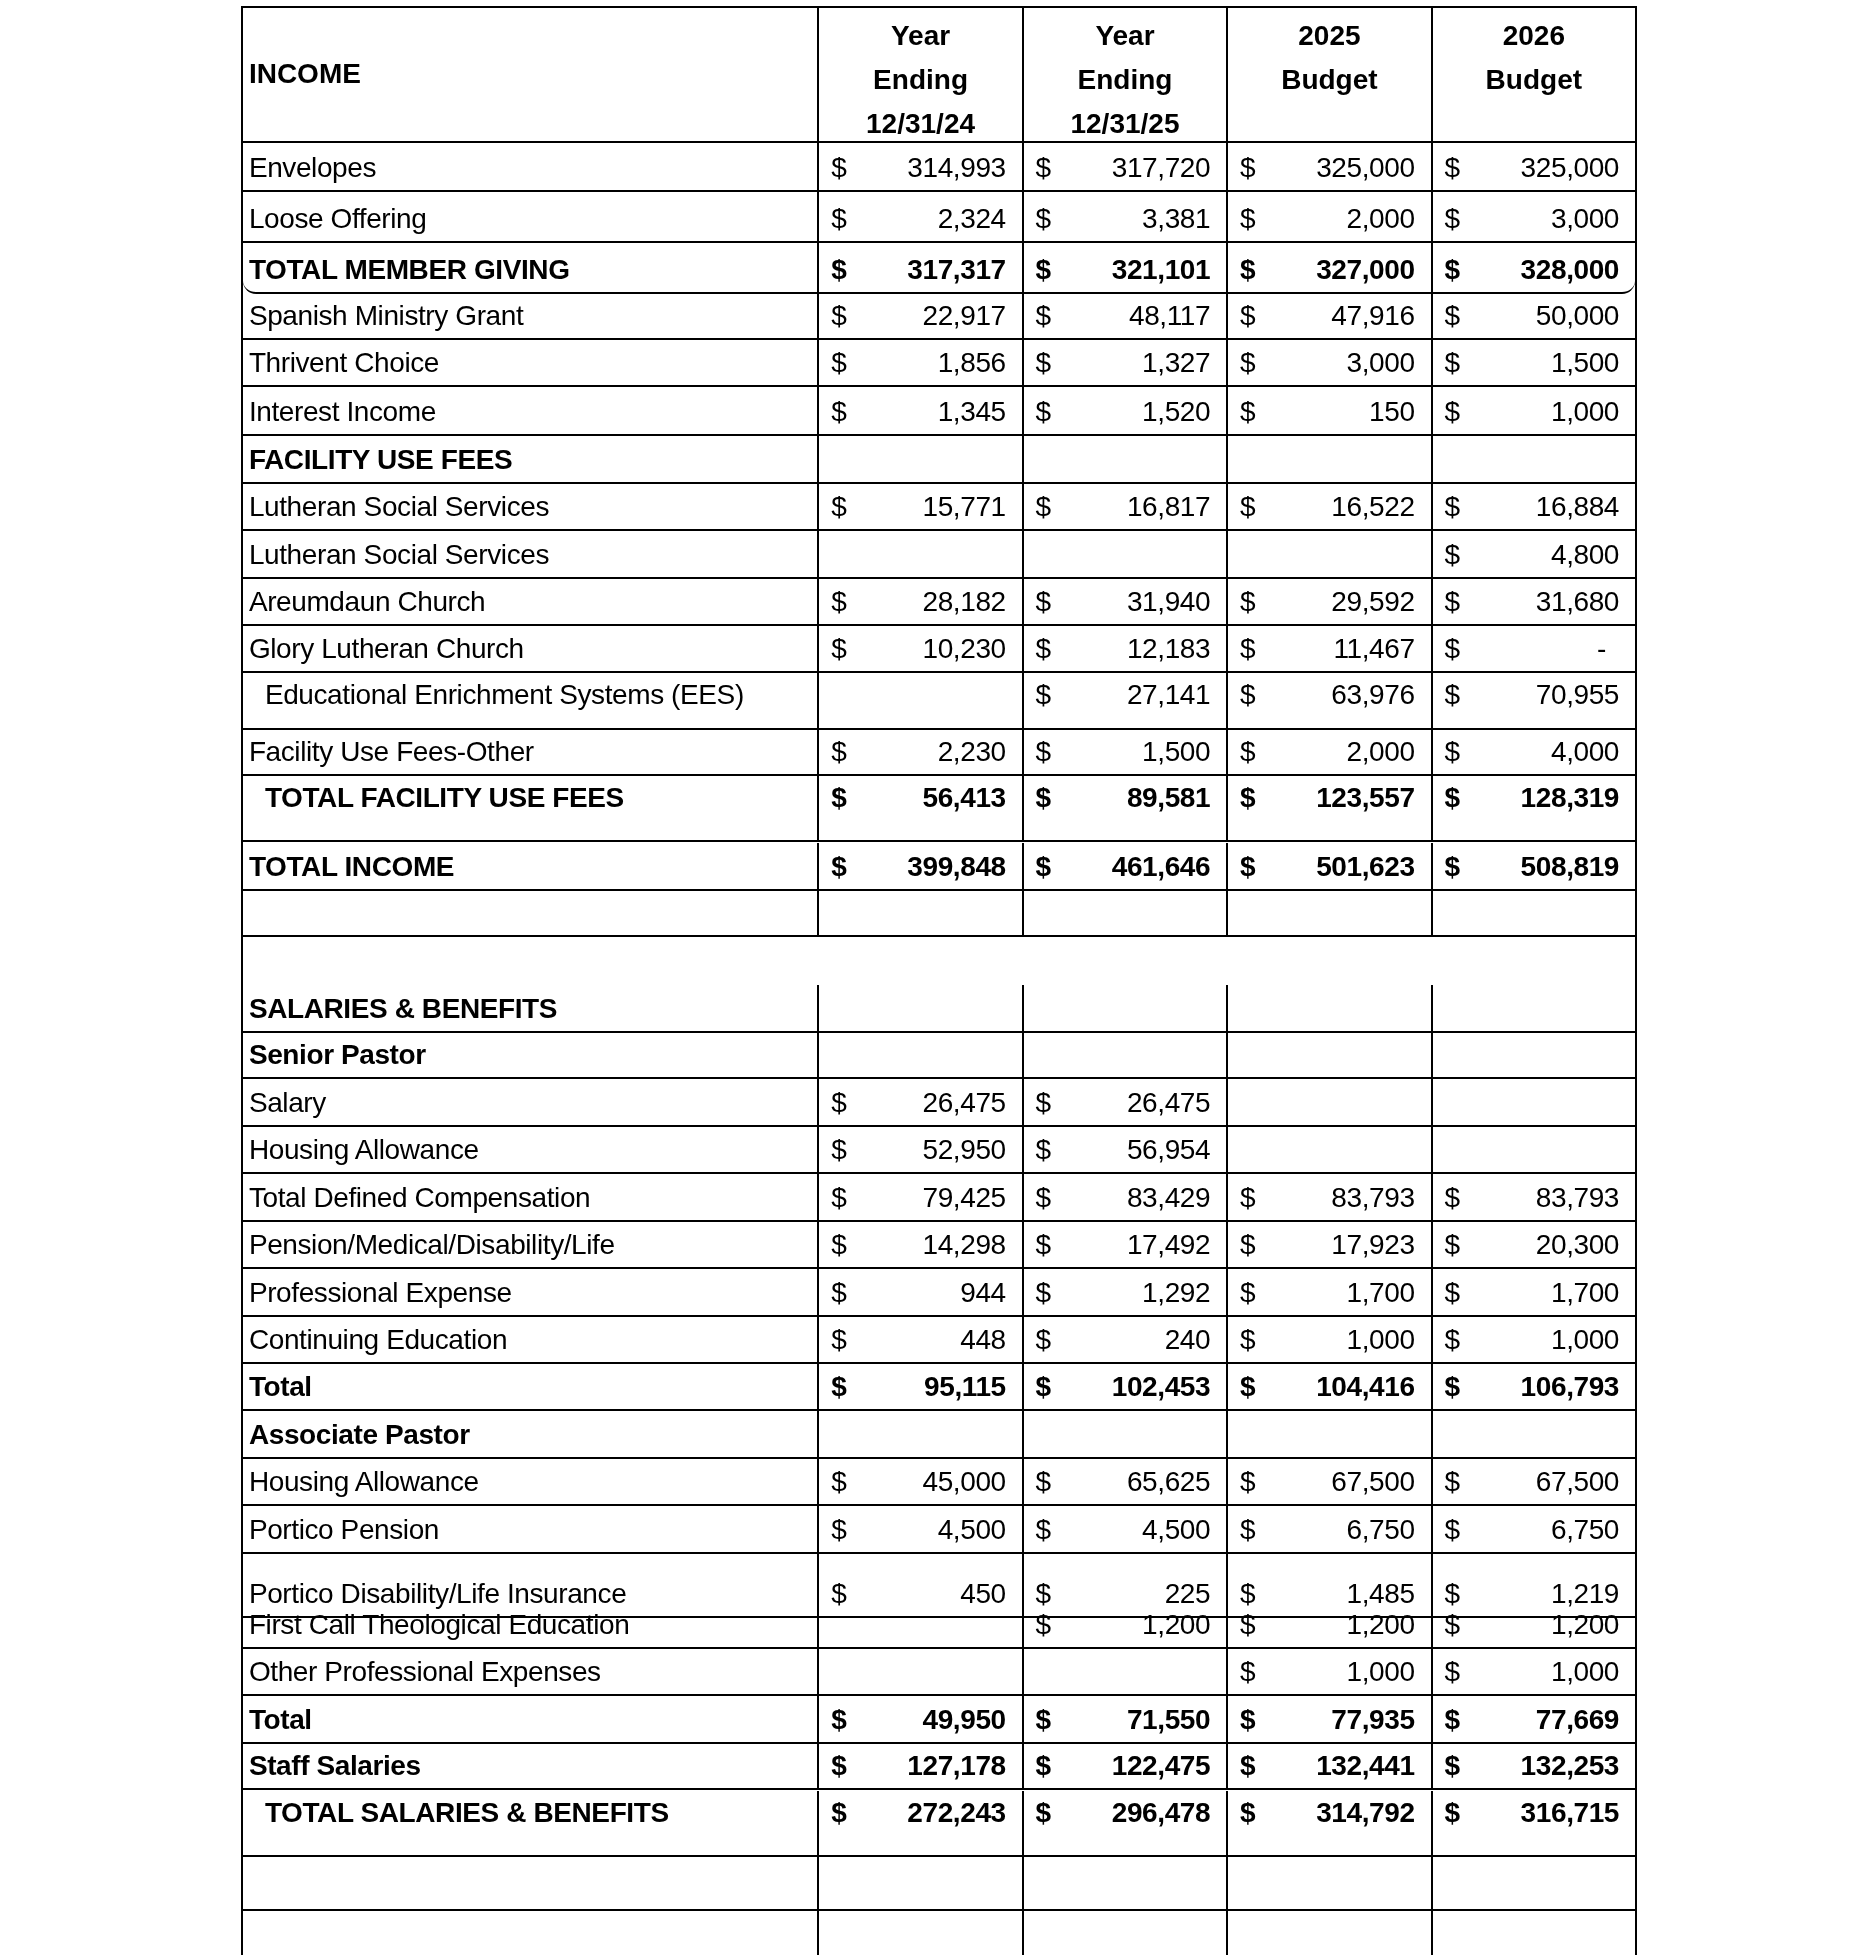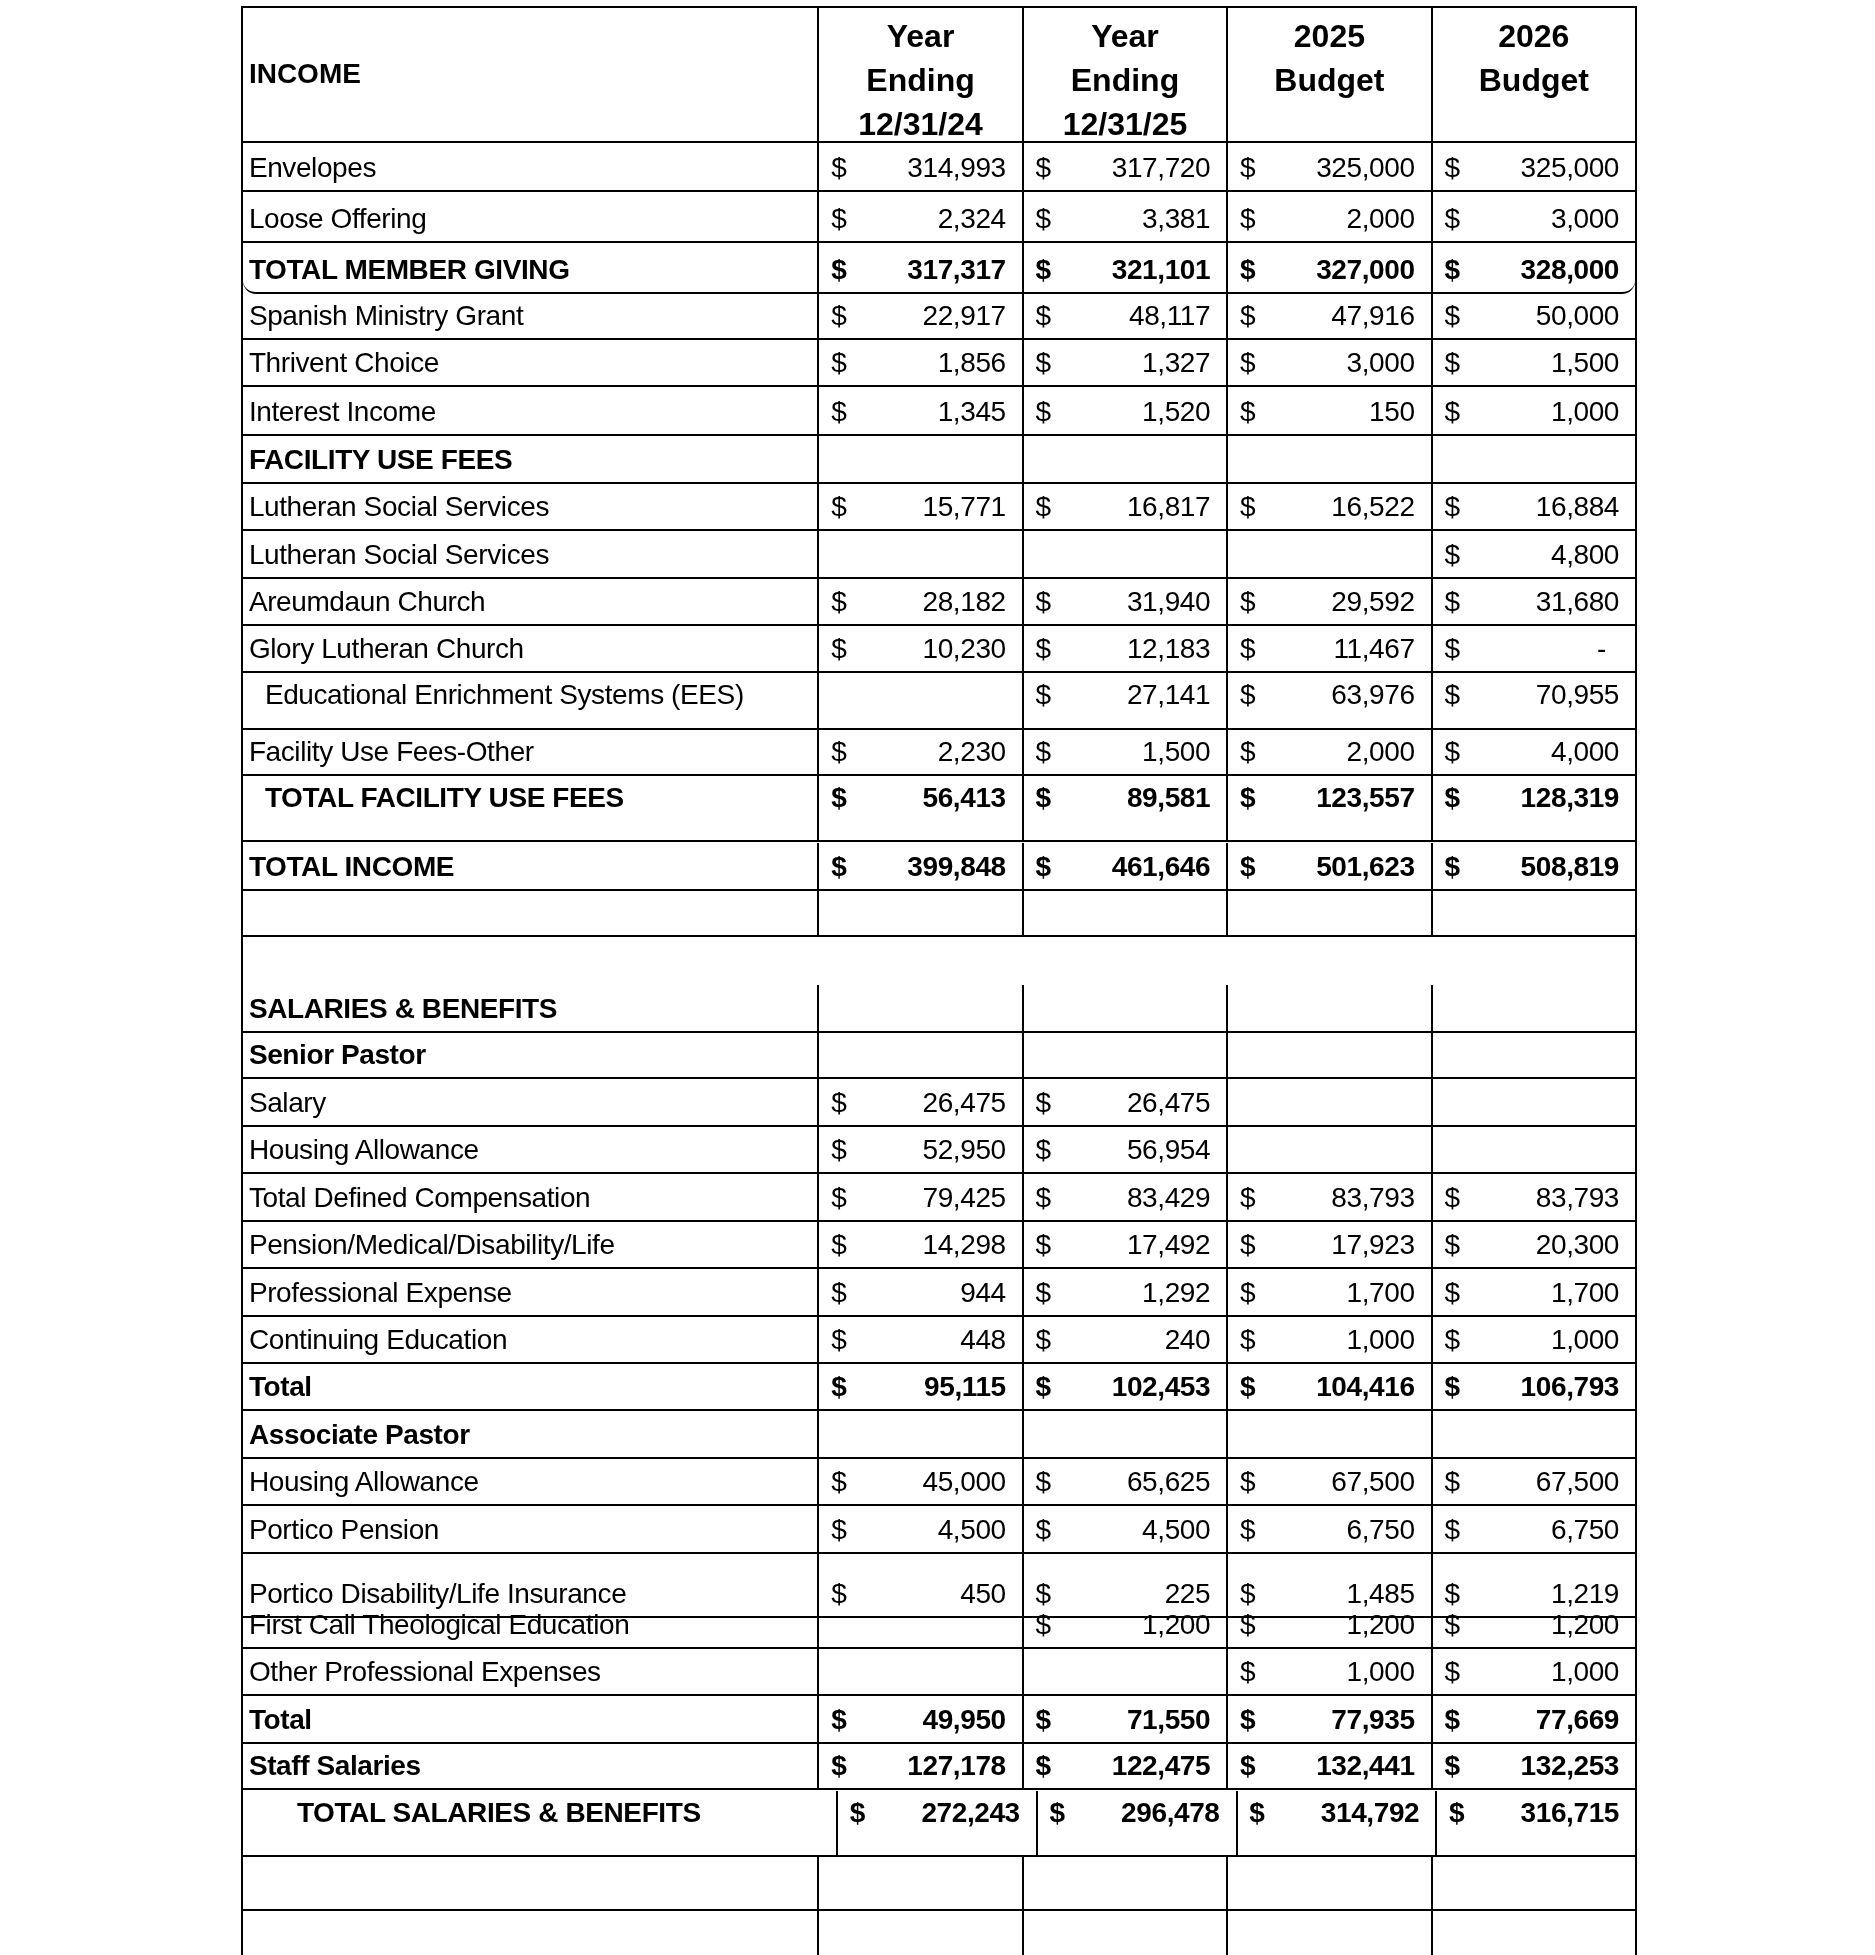--- a/index.html
+++ b/index.html
@@ -19,21 +19,21 @@
   .label { position: absolute; left: 5.9px; bottom: 5.9px; font-size: 28px; white-space: nowrap; letter-spacing: -0.4px; }
   .bold { font-weight: bold; }
   .dollar { position: absolute; left: 11.8px; bottom: 5.9px; font-size: 28px; }
   .amount { position: absolute; right: 16px; bottom: 5.9px; font-size: 28px; letter-spacing: -0.4px; }
   .amount.dash { right: 29px; }
   .label.top { bottom: auto; top: 5.9px; margin-left: 16px; }
   .dollar.top, .amount.top { bottom: auto; top: 5.9px; }
   .hdr-label { position: absolute; left: 5.9px; top: 0; bottom: 0; display: flex; align-items: center;
                font-size: 28px; font-weight: bold; }
   .hdr-col { position: absolute; left: 0; right: 0; top: 5.9px; text-align: center;
-             font-size: 32px; font-weight: bold; line-height: 44px; }
+             font-size: 28px; font-weight: bold; line-height: 44px; }
 </style>
 </head>
 <body>
 
 <div id="sheet">
   <div class="row" id="header-row" style="top: 0px; height: 135px;">
     <div class="cell c-label">
       <span class="hdr-label">INCOME</span>
     </div>
   <div class="cell c-num">
@@ -656,21 +656,21 @@
       </div>
       <div class="cell c-num">
         <span class="dollar bold">$</span>
         <span class="amount bold">132,441</span>
       </div>
       <div class="cell c-num">
         <span class="dollar bold">$</span>
         <span class="amount bold">132,253</span>
       </div>
     </div>
-    <div class="row" style="top: 1783px; height: 66px; padding-left: 32px;">
+    <div class="row" style="top: 1783px; height: 66px;">
       <div class="cell c-label">
         <span class="label bold top">TOTAL SALARIES &amp; BENEFITS</span>
       </div>
       <div class="cell c-num">
         <span class="dollar bold top">$</span>
         <span class="amount bold top">272,243</span>
       </div>
       <div class="cell c-num">
         <span class="dollar bold top">$</span>
         <span class="amount bold top">296,478</span>

